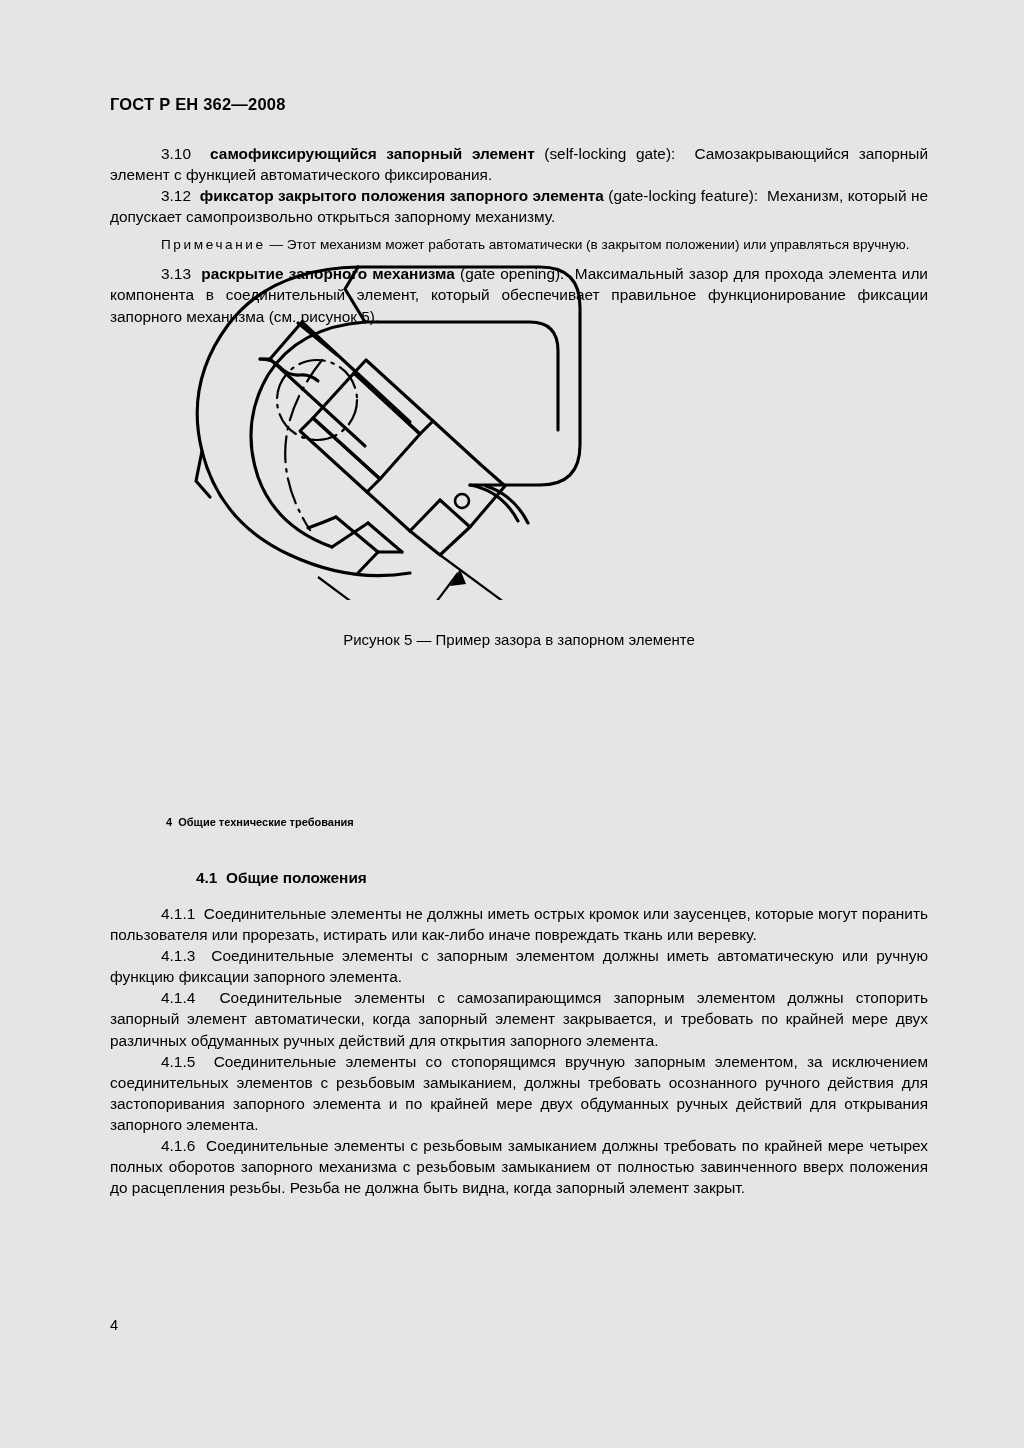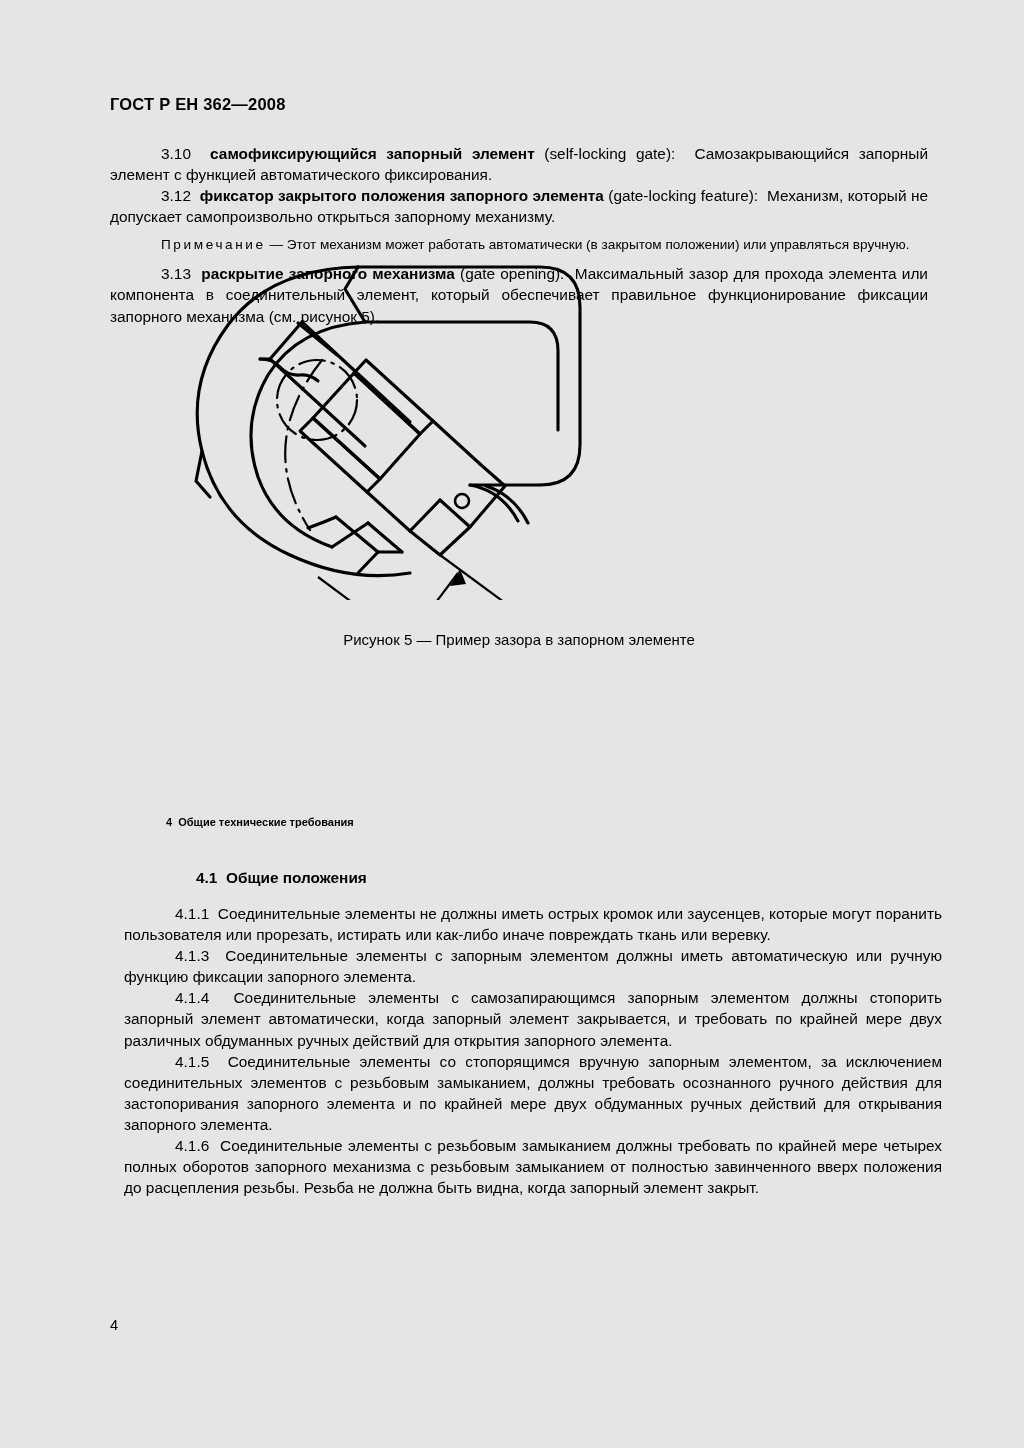--- a/index.html
+++ b/index.html
@@ -111,21 +111,21 @@
     position: absolute;
     left: 56px;
     top: 869px;
     font-size: 15.4px;
     font-weight: bold;
     white-space: nowrap;
     margin-left: 30px;
   }
   .lower-text {
     position: absolute;
-    left: 14px;
+    left: 0;
     top: 903px;
     width: 818px;
   }
   .page-number {
     position: absolute;
     left: 0;
     top: 1317px;
     font-size: 14.6px;
   }
 </style>

